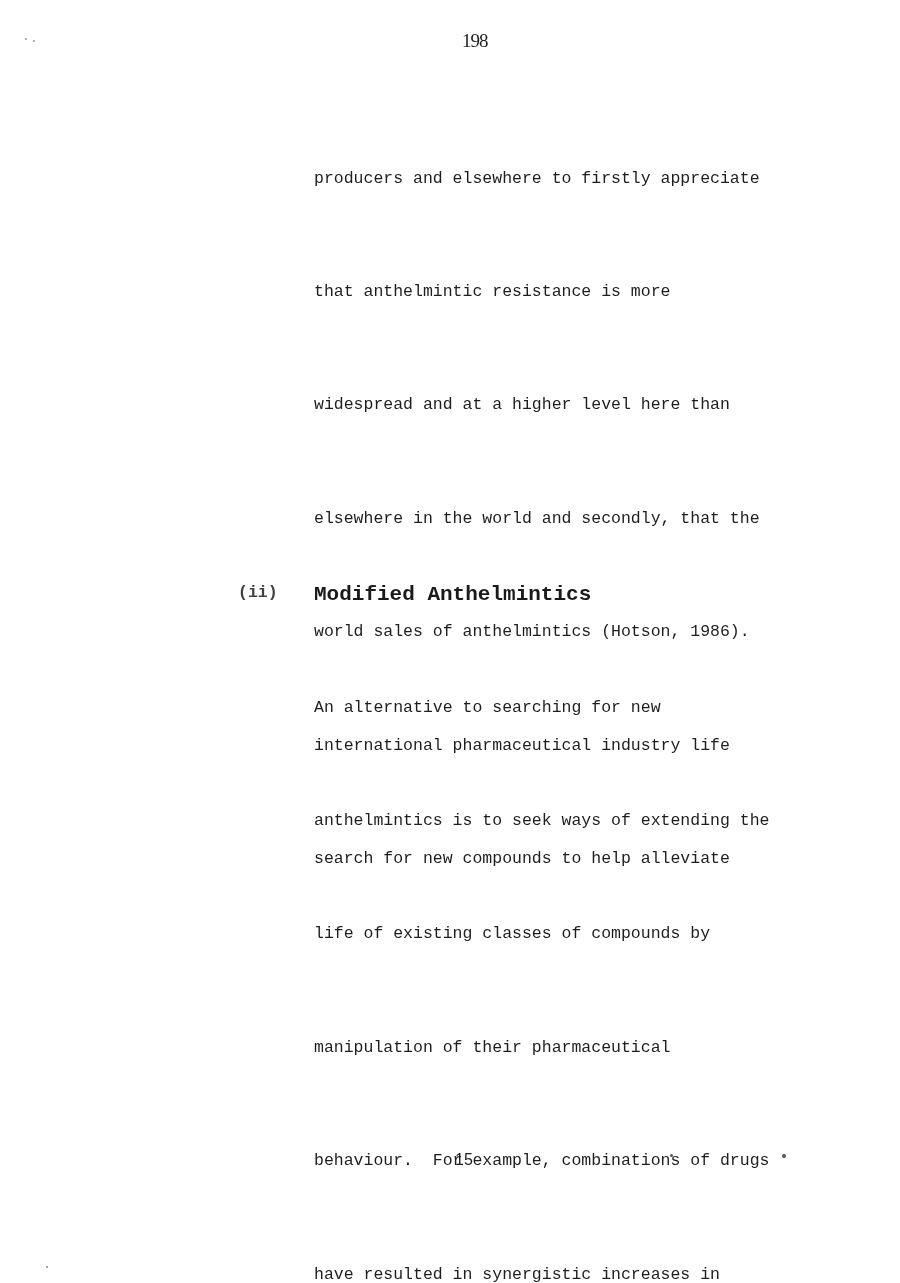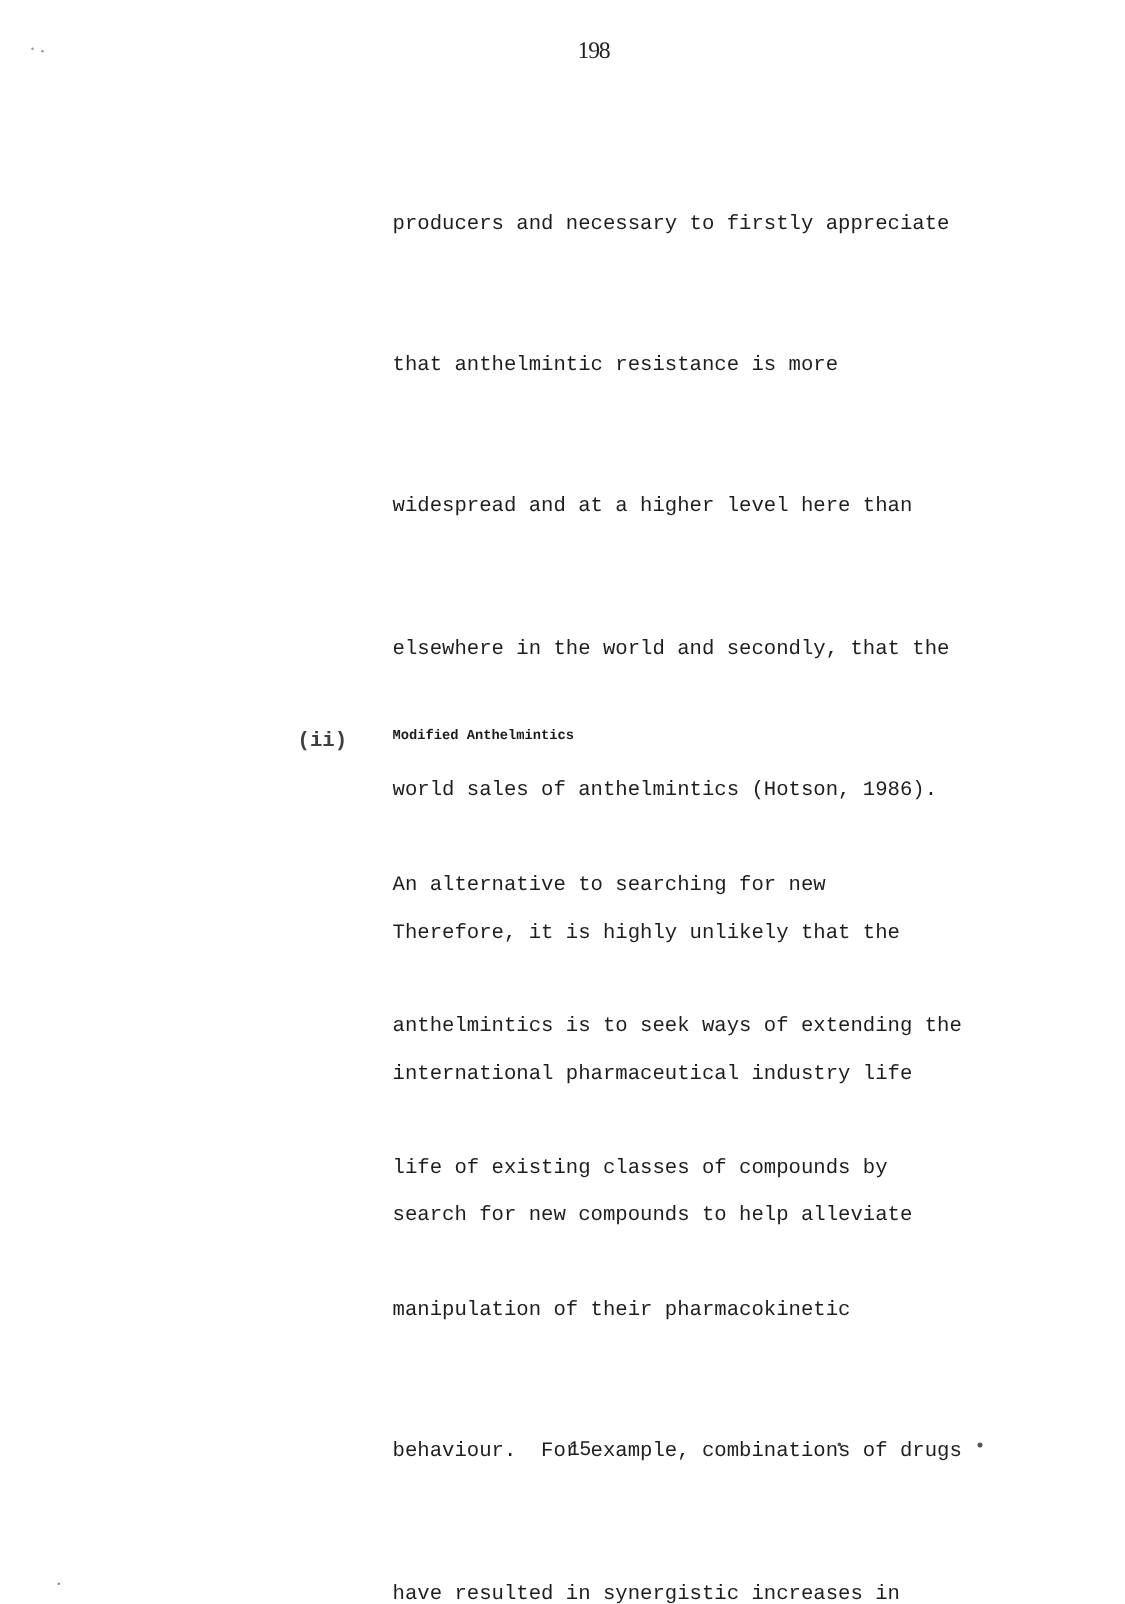--- a/index.html
+++ b/index.html
@@ -44,21 +44,21 @@
       font-family: "Liberation Mono", monospace;
       font-size: 16.5px;
       font-weight: bold;
       color: #404040;
     }
     .section-title {
       position: absolute;
       left: 314px;
       top: 583px;
       font-family: "Liberation Mono", monospace;
-      font-size: 11px;
+      font-size: 21px;
       font-weight: bold;
       color: #1a1a1a;
     }
     .block-2 { top: 613px; }
     .page-number-bottom {
       position: absolute;
       left: 455px;
       top: 1151px;
       font-family: Liberation Sans, sans-serif;
       font-size: 16px;
@@ -71,40 +71,39 @@
     }
   </style>
 </head>
 <body>
 
 <div>
 
   <div class="page-number-top">198</div>
 
   <div class="text-block block-1">
-    <span class="line">producers and necessary to firstly appreciate</span>
+    <span class="line">producers and elsewhere to firstly appreciate</span>
     <span class="line">that anthelmintic resistance is more</span>
     <span class="line">widespread and at a higher level here than</span>
     <span class="line">elsewhere in the world and secondly, that the</span>
     <span class="line">world sales of anthelmintics (Hotson, 1986).</span>
-    <span class="line">Therefore, it is highly unlikely that the</span>
     <span class="line">international pharmaceutical industry life</span>
     <span class="line">search for new compounds to help alleviate</span>
     
     
   </div>
 
   <div class="section-number">(ii)</div>
   <div class="section-title">Modified Anthelmintics</div>
 
   <div class="text-block block-2">
     <span class="line">An alternative to searching for new</span>
     <span class="line">anthelmintics is to seek ways of extending the</span>
     <span class="line">life of existing classes of compounds by</span>
-    <span class="line">manipulation of their pharmacokinetic</span>
+    <span class="line">manipulation of their pharmaceutical</span>
     <span class="line">behaviour.  For example, combinations of drugs</span>
     <span class="line">have resulted in synergistic increases in</span>
     
     
     
     
     
     
     
   </div>

